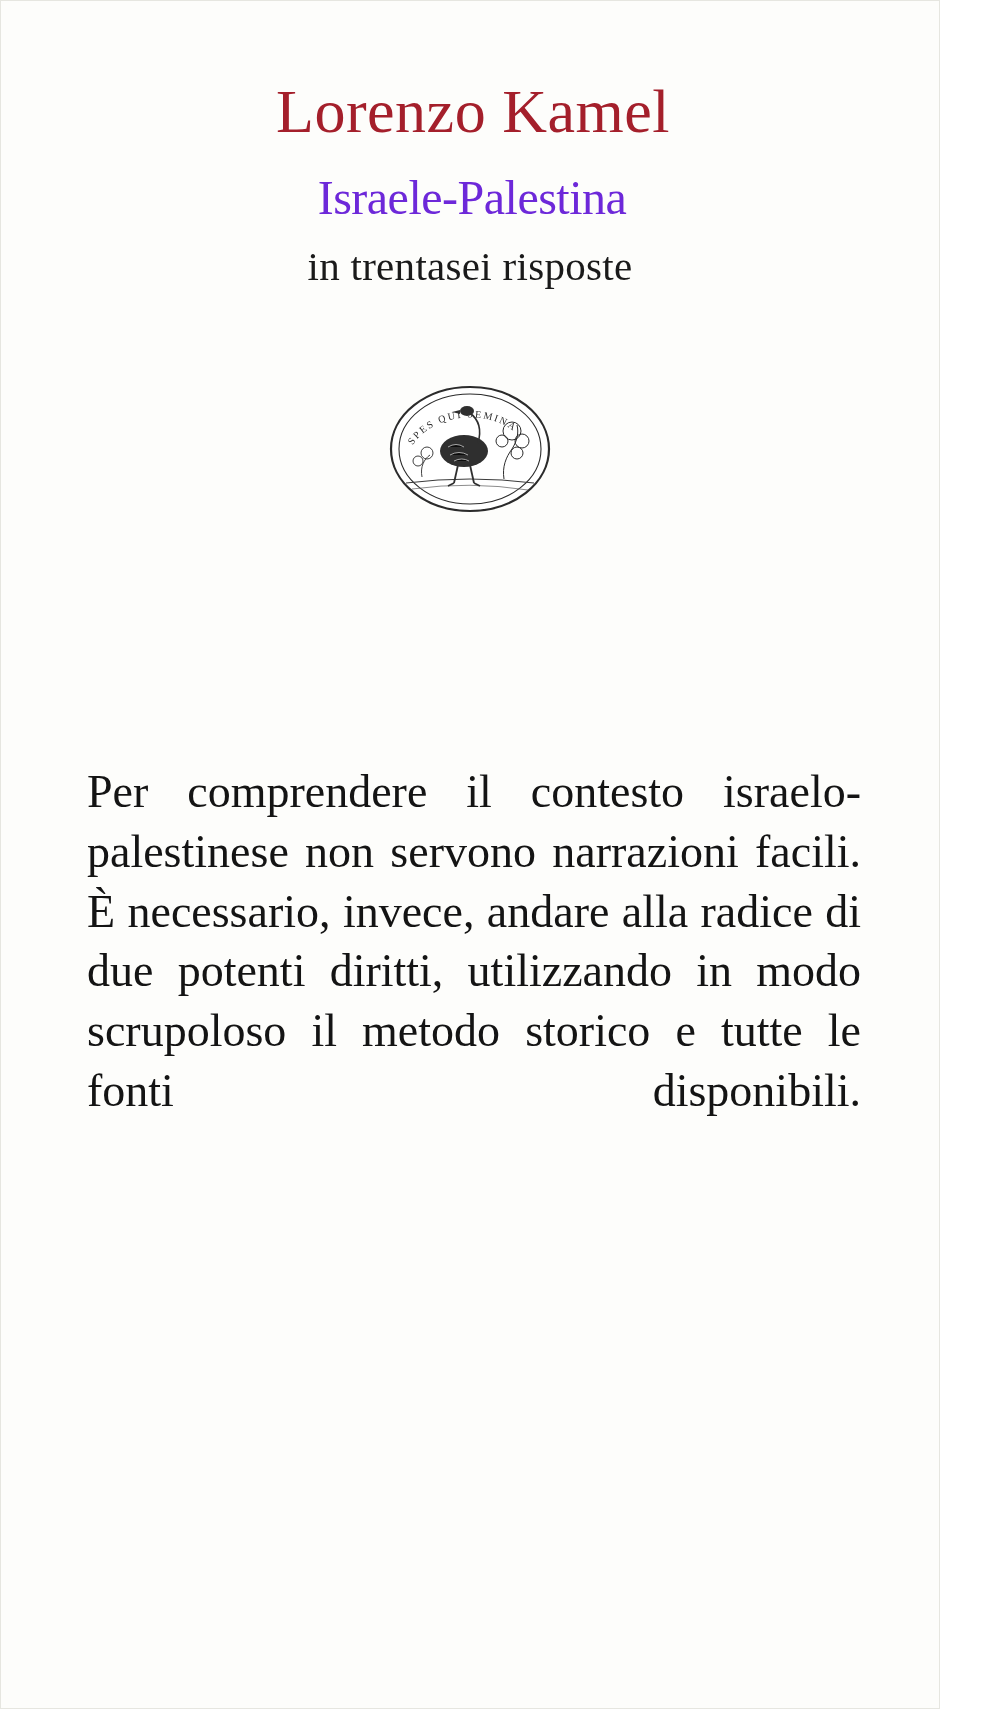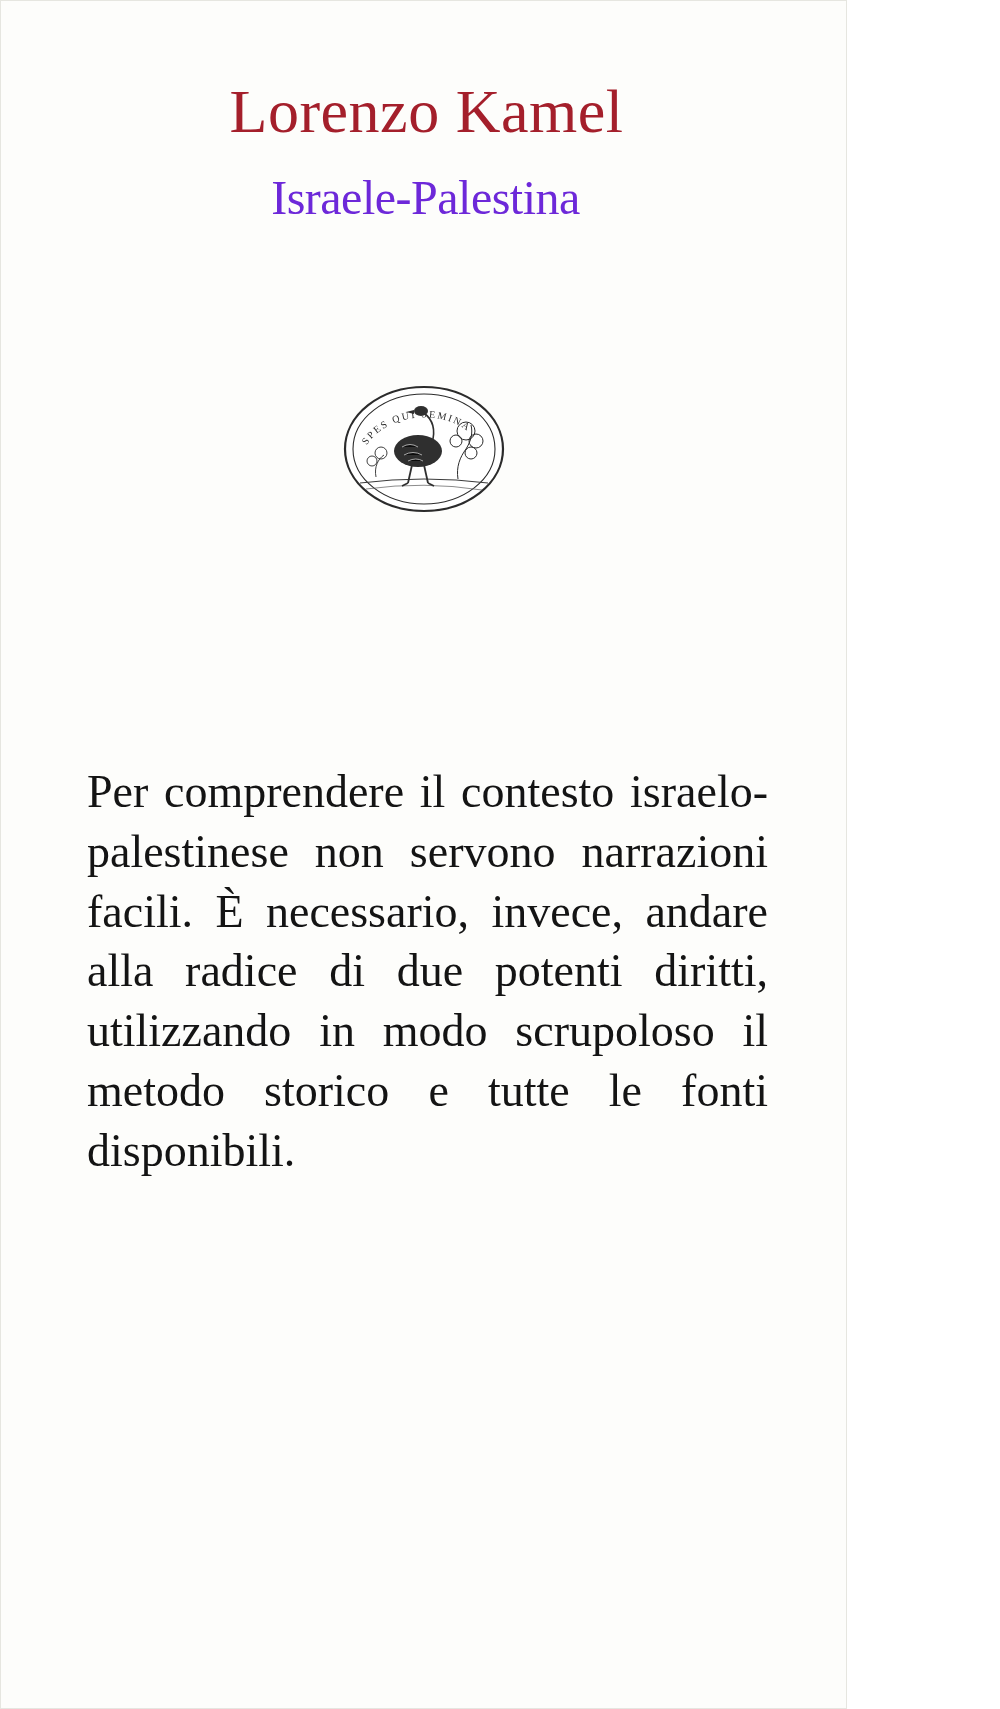--- a/index.html
+++ b/index.html
@@ -10,21 +10,21 @@
   body {
     width: 1000px;
     height: 1709px;
     font-family: "Liberation Serif", serif;
     color: #1a1a1a;
     overflow: hidden;
   }
 
   .cover {
     position: relative;
-    width: 847px;
+    width: 940px;
     height: 1709px;
     background: #fdfdfb;
     box-sizing: border-box;
     border: 1px solid #e6e6e0;
   }
 
   
   .top-block {
     position: absolute;
     left: 0;
@@ -103,20 +103,21 @@
   }
 </style>
 </head>
 <body>
 
 <div class="cover">
 
   <div class="top-block">
     <div class="author">Lorenzo Kamel</div>
     <div class="title">Israele-Palestina</div>
+    <div class="subtitle">in trentasei risposte</div>
   </div>
 
   <div class="logo-wrap">
     <div class="logo">
       <svg viewBox="0 0 168 140" width="168" height="140" aria-hidden="true">
 
         <ellipse cx="84" cy="70" rx="79" ry="62" fill="#ffffff" stroke="#2b2b2b" stroke-width="2.2"></ellipse>
         <ellipse cx="84" cy="70" rx="71" ry="55" fill="none" stroke="#2b2b2b" stroke-width="1.1"></ellipse>
 
         <defs>

